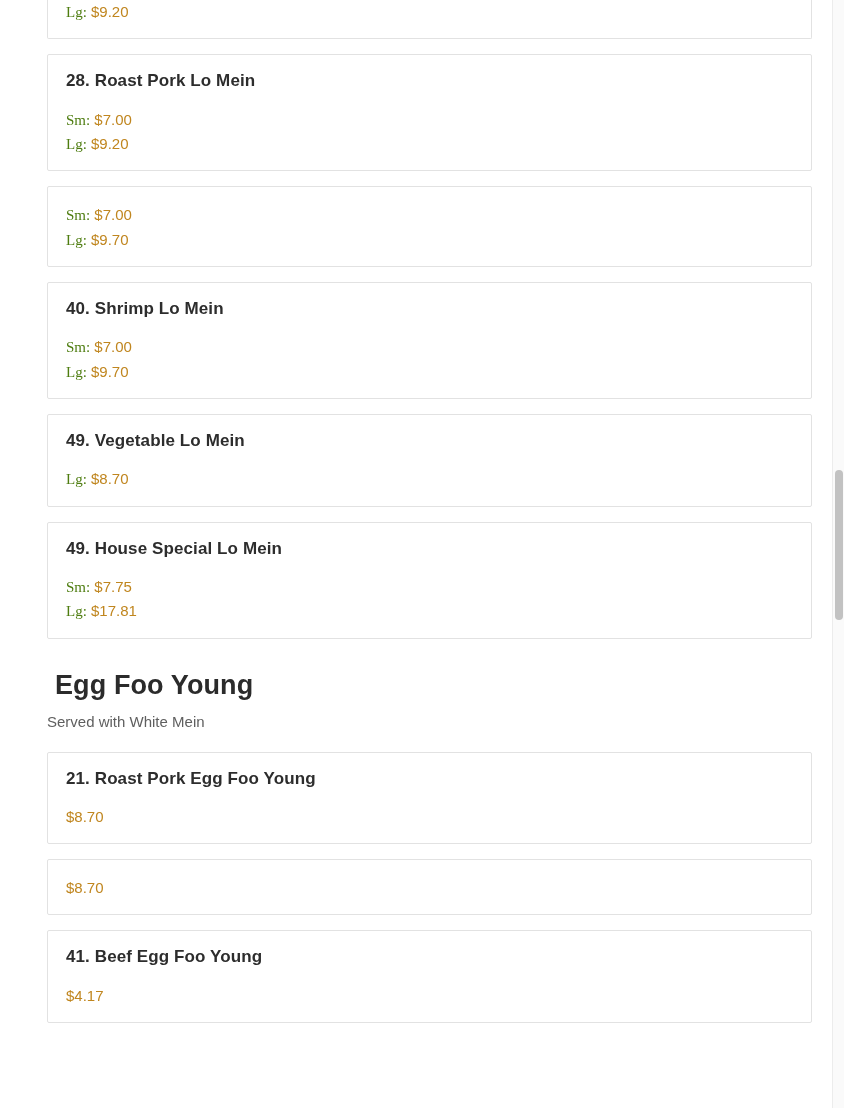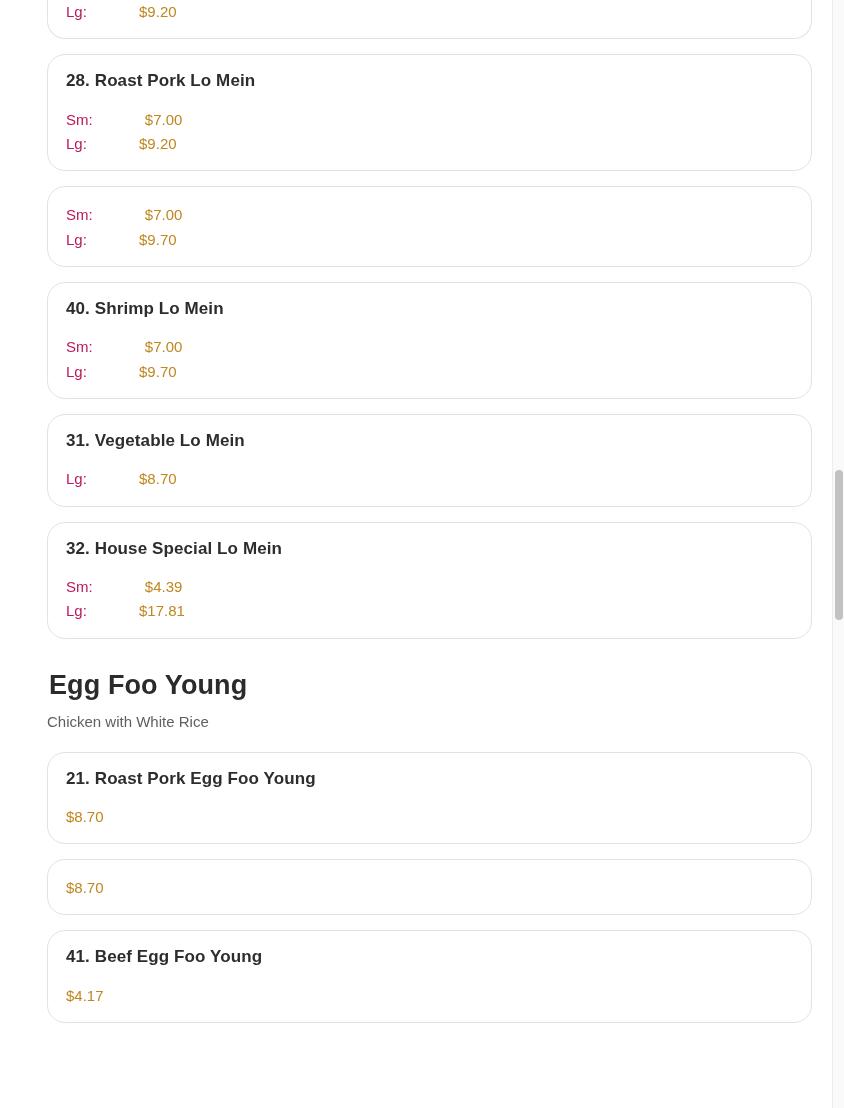--- a/index.html
+++ b/index.html
@@ -20,21 +20,21 @@
     width: 844px;
     position: relative;
   }
   .menu-wrap {
     padding: 0 32px 0 47px;
   }
 
   
   .item-card {
     border: 1px solid #e2e2e2;
-    border-radius: 18px;
+    border-radius: 2px;
     background: #fff;
     padding: 16px 18px 14px 18px;
     margin-bottom: 15px;
     position: relative;
   }
   .item-card.clipped-top {
     border-top: none;
     border-top-left-radius: 0;
     border-top-right-radius: 0;
     padding-top: 0;
@@ -48,42 +48,42 @@
     margin: 0 0 16px 0;
     line-height: 1.2;
   }
   .price-line {
     font-size: 15px;
     color: #6b6b6b;
     line-height: 1.62;
     margin: 0;
   }
   .price-line .size {
-    color: #be185d;
+    color: #4d7c0f;
+    font-family: Liberation Serif, serif;
   }
   .price-line .amt {
     color: #c0861f;
-    margin-left: 48px;
   }
   .price-solo {
     font-size: 15px;
     color: #c0861f;
     line-height: 1.6;
     margin: 0;
   }
 
   
   .section-head {
     margin: 30px 0 0 0;
   }
   .section-title {
     font-size: 27px;
     font-weight: bold;
     color: #2b2b2b;
-    margin: 2px;
+    margin: 8px;
     line-height: 1.25;
     letter-spacing: 0.1px;
   }
   .section-sub {
     font-size: 15px;
     color: #5f5f5f;
     margin: 10px 0 20px 0;
     line-height: 1.3;
   }
 
@@ -149,42 +149,42 @@
         <span class="size">Sm:</span>
         <span class="amt">$7.00</span>
       </p>
       <p class="price-line">
         <span class="size">Lg:</span>
         <span class="amt">$9.70</span>
       </p>
     </div>
 
     <div class="item-card">
-      <h3 class="item-name">31. Vegetable Lo Mein</h3>
+      <h3 class="item-name">49. Vegetable Lo Mein</h3>
       <p class="price-line">
         <span class="size">Lg:</span>
         <span class="amt">$8.70</span>
       </p>
     </div>
 
     <div class="item-card">
-      <h3 class="item-name">32. House Special Lo Mein</h3>
-      <p class="price-line">
-        <span class="size">Sm:</span>
-        <span class="amt">$4.39</span>
+      <h3 class="item-name">49. House Special Lo Mein</h3>
+      <p class="price-line">
+        <span class="size">Sm:</span>
+        <span class="amt">$7.75</span>
       </p>
       <p class="price-line">
         <span class="size">Lg:</span>
         <span class="amt">$17.81</span>
       </p>
     </div>
 
     <div class="section-head">
       <h2 class="section-title">Egg Foo Young</h2>
-      <p class="section-sub">Chicken with White Rice</p>
+      <p class="section-sub">Served with White Mein</p>
     </div>
 
     <div class="item-card">
       <h3 class="item-name">21. Roast Pork Egg Foo Young</h3>
       <p class="price-solo">$8.70</p>
     </div>
 
     <div class="item-card">
       <p class="price-solo">$8.70</p>
     </div>

